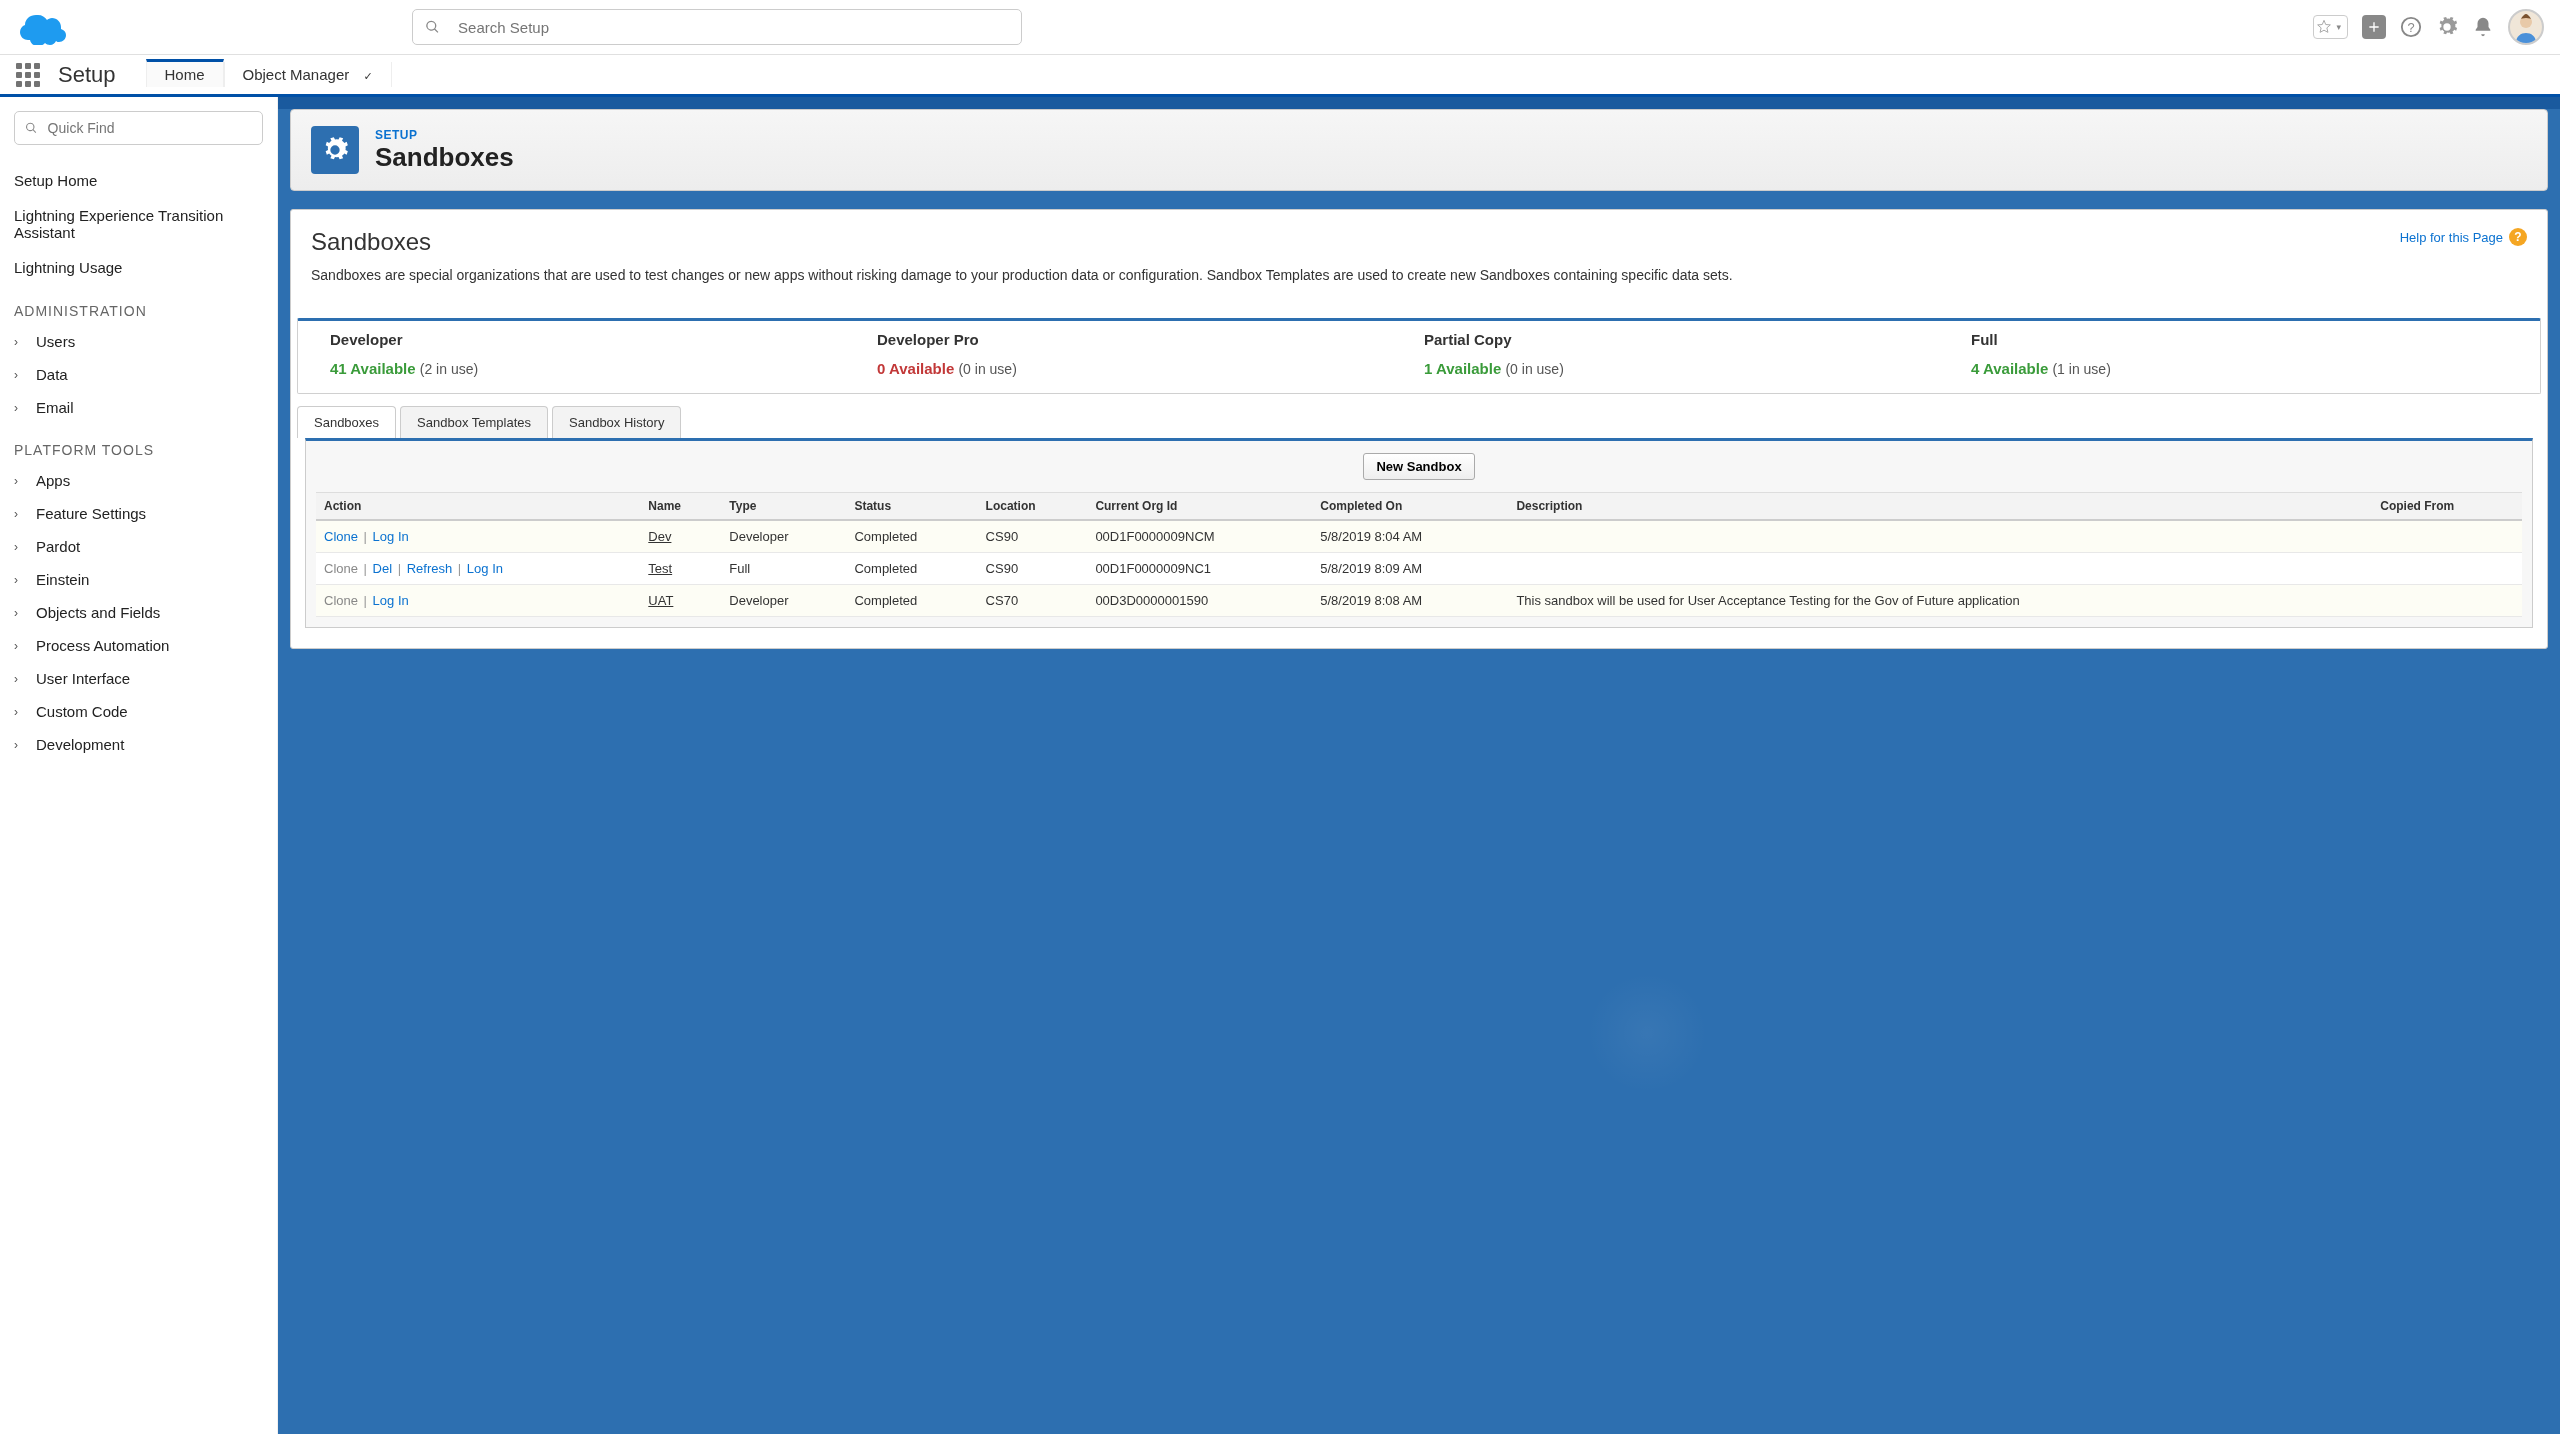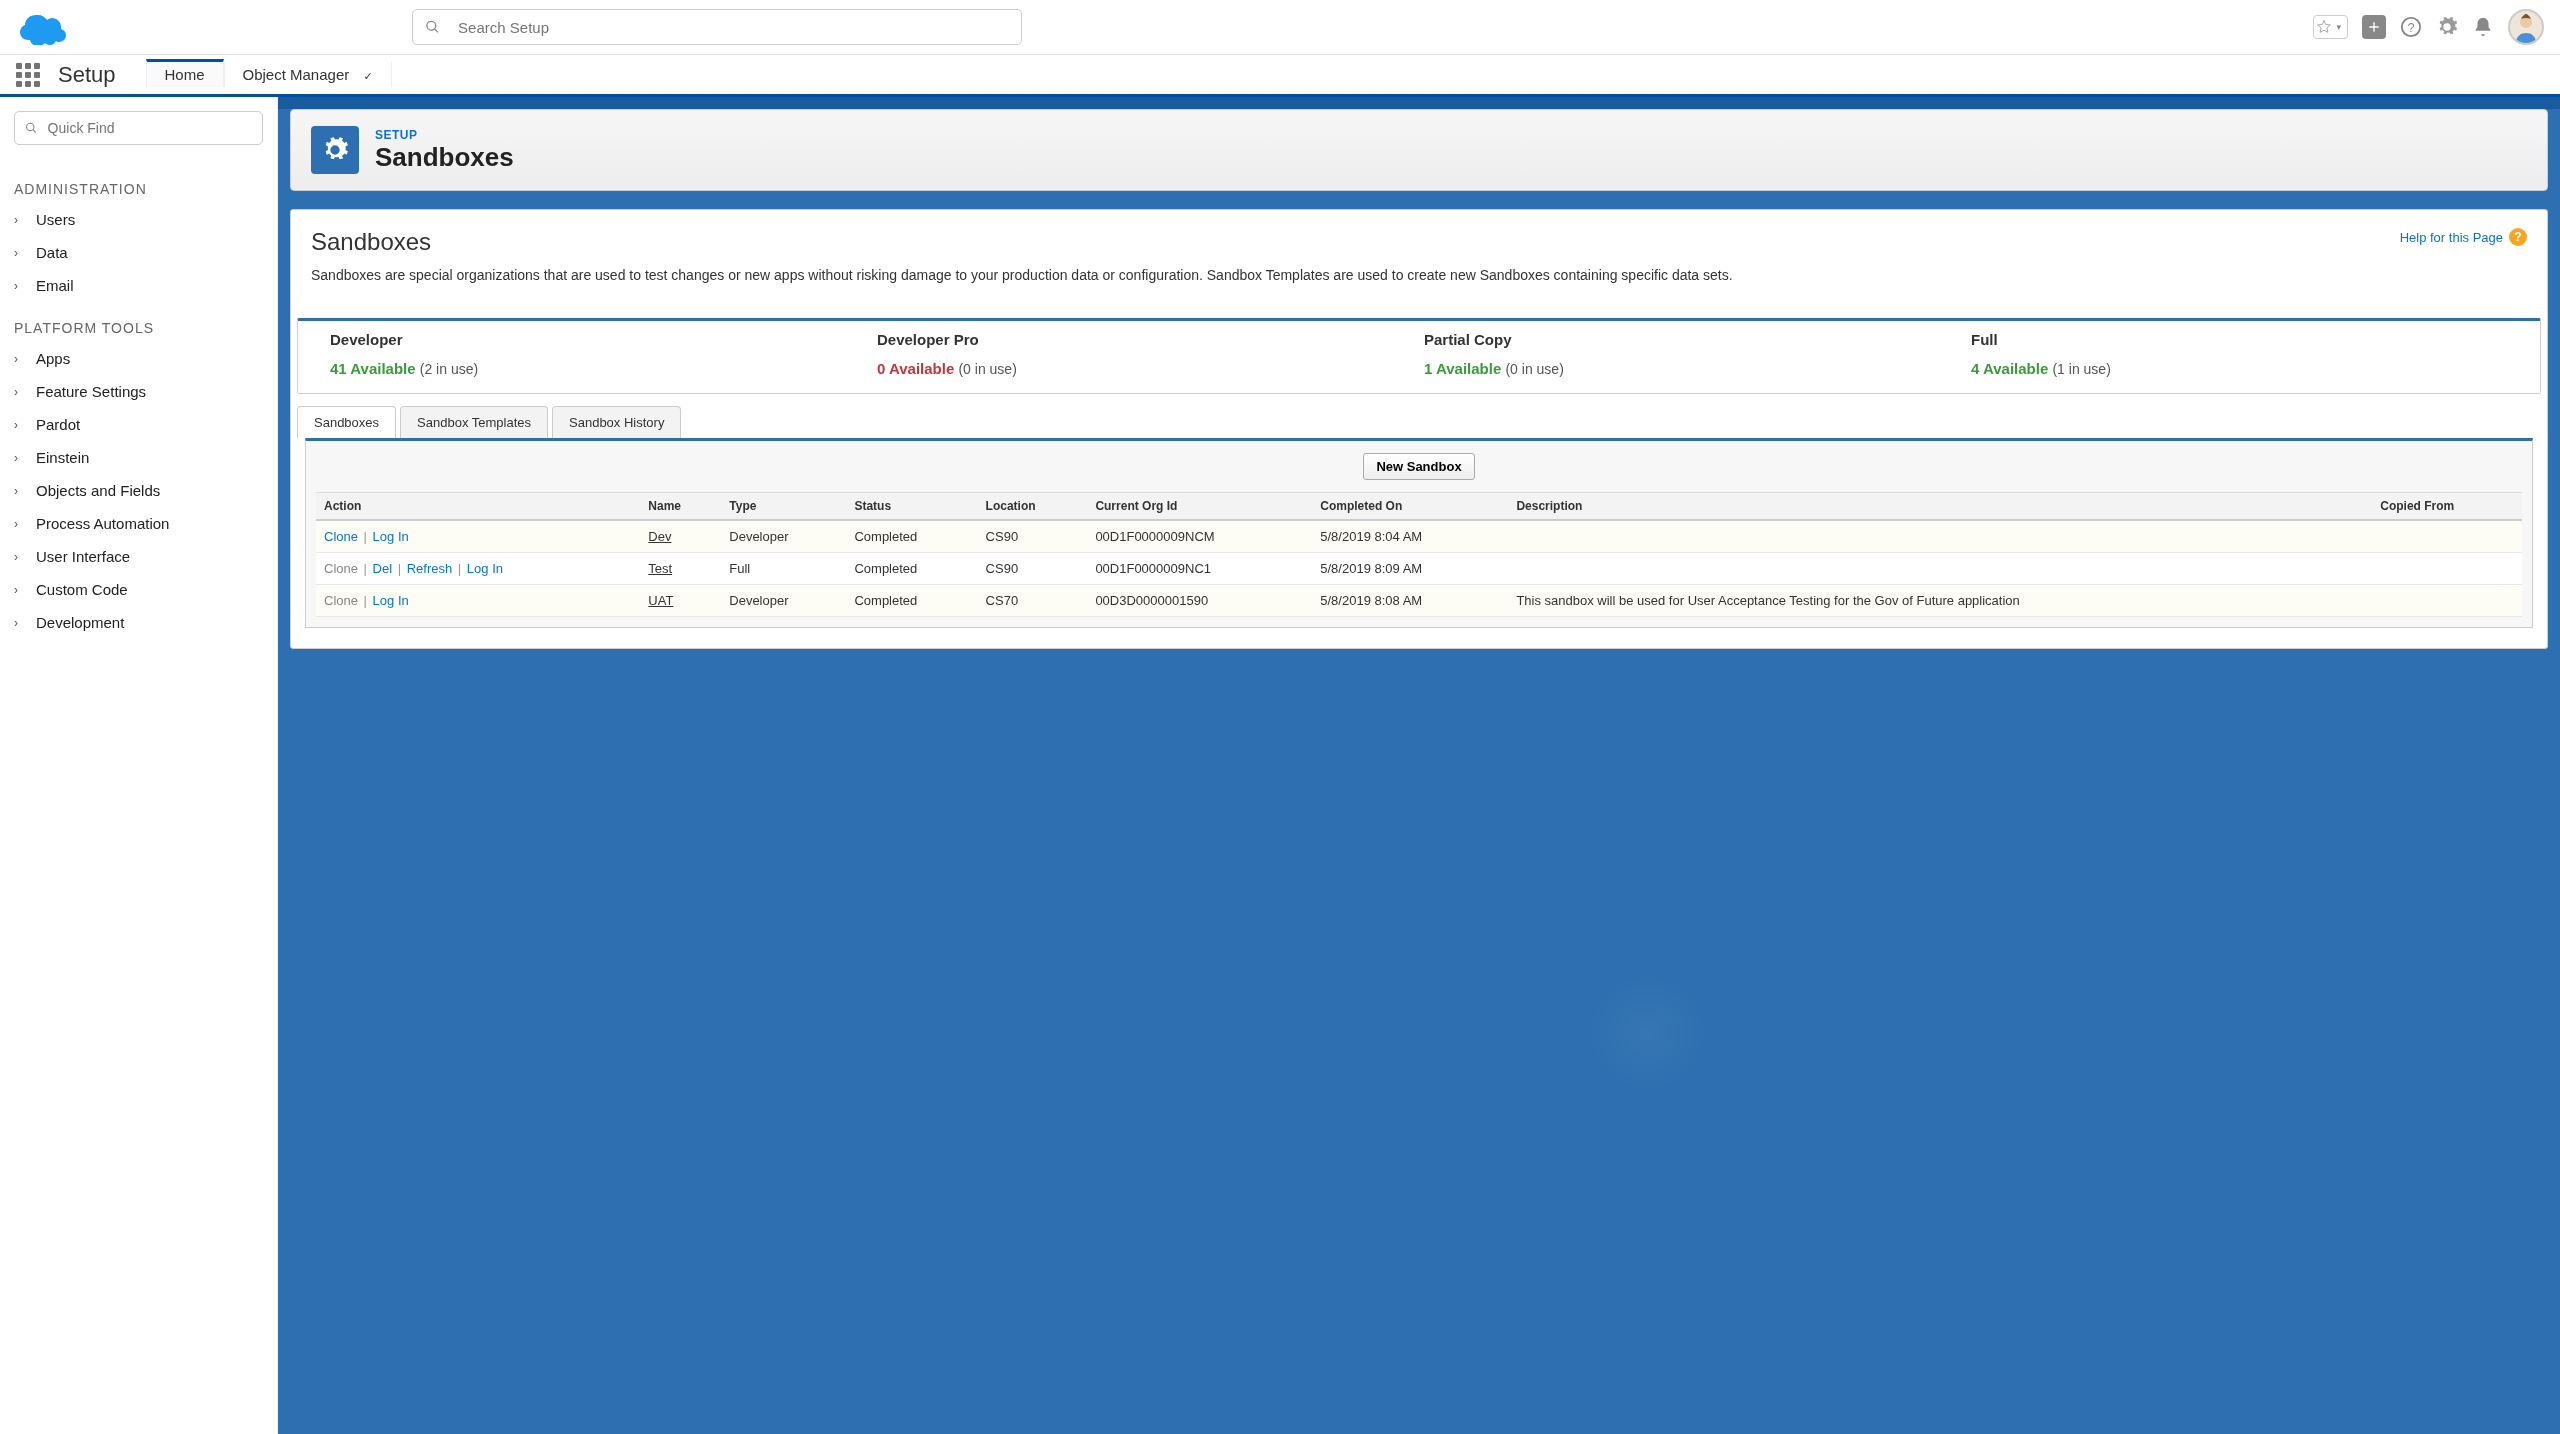--- a/index.html
+++ b/index.html
@@ -158,20 +158,25 @@
 
 <div class="main">
 
   <div class="sidebar">
     <div class="quick-find">
       <svg viewBox="0 0 24 24">
           <path d="M10 2a8 8 0 016.3 12.9l5 5-1.4 1.4-5-5A8 8 0 1110 2zm0 2a6 6 0 100 12 6 6 0 000-12z"></path>
         </svg>
       <input type="text" placeholder="Quick Find" style="">
     </div>
+    <div id="top-links">
+        <div class="side-link">Setup Home</div>
+        <div class="side-link">Lightning Experience Transition Assistant</div>
+        <div class="side-link">Lightning Usage</div>
+      </div>
     <div id="sections">
         <div class="side-section">ADMINISTRATION</div>
         <div class="side-item">
           <span class="chev">›</span>
           <span>Users</span>
         </div>
         <div class="side-item">
           <span class="chev">›</span>
           <span>Data</span>
         </div>

